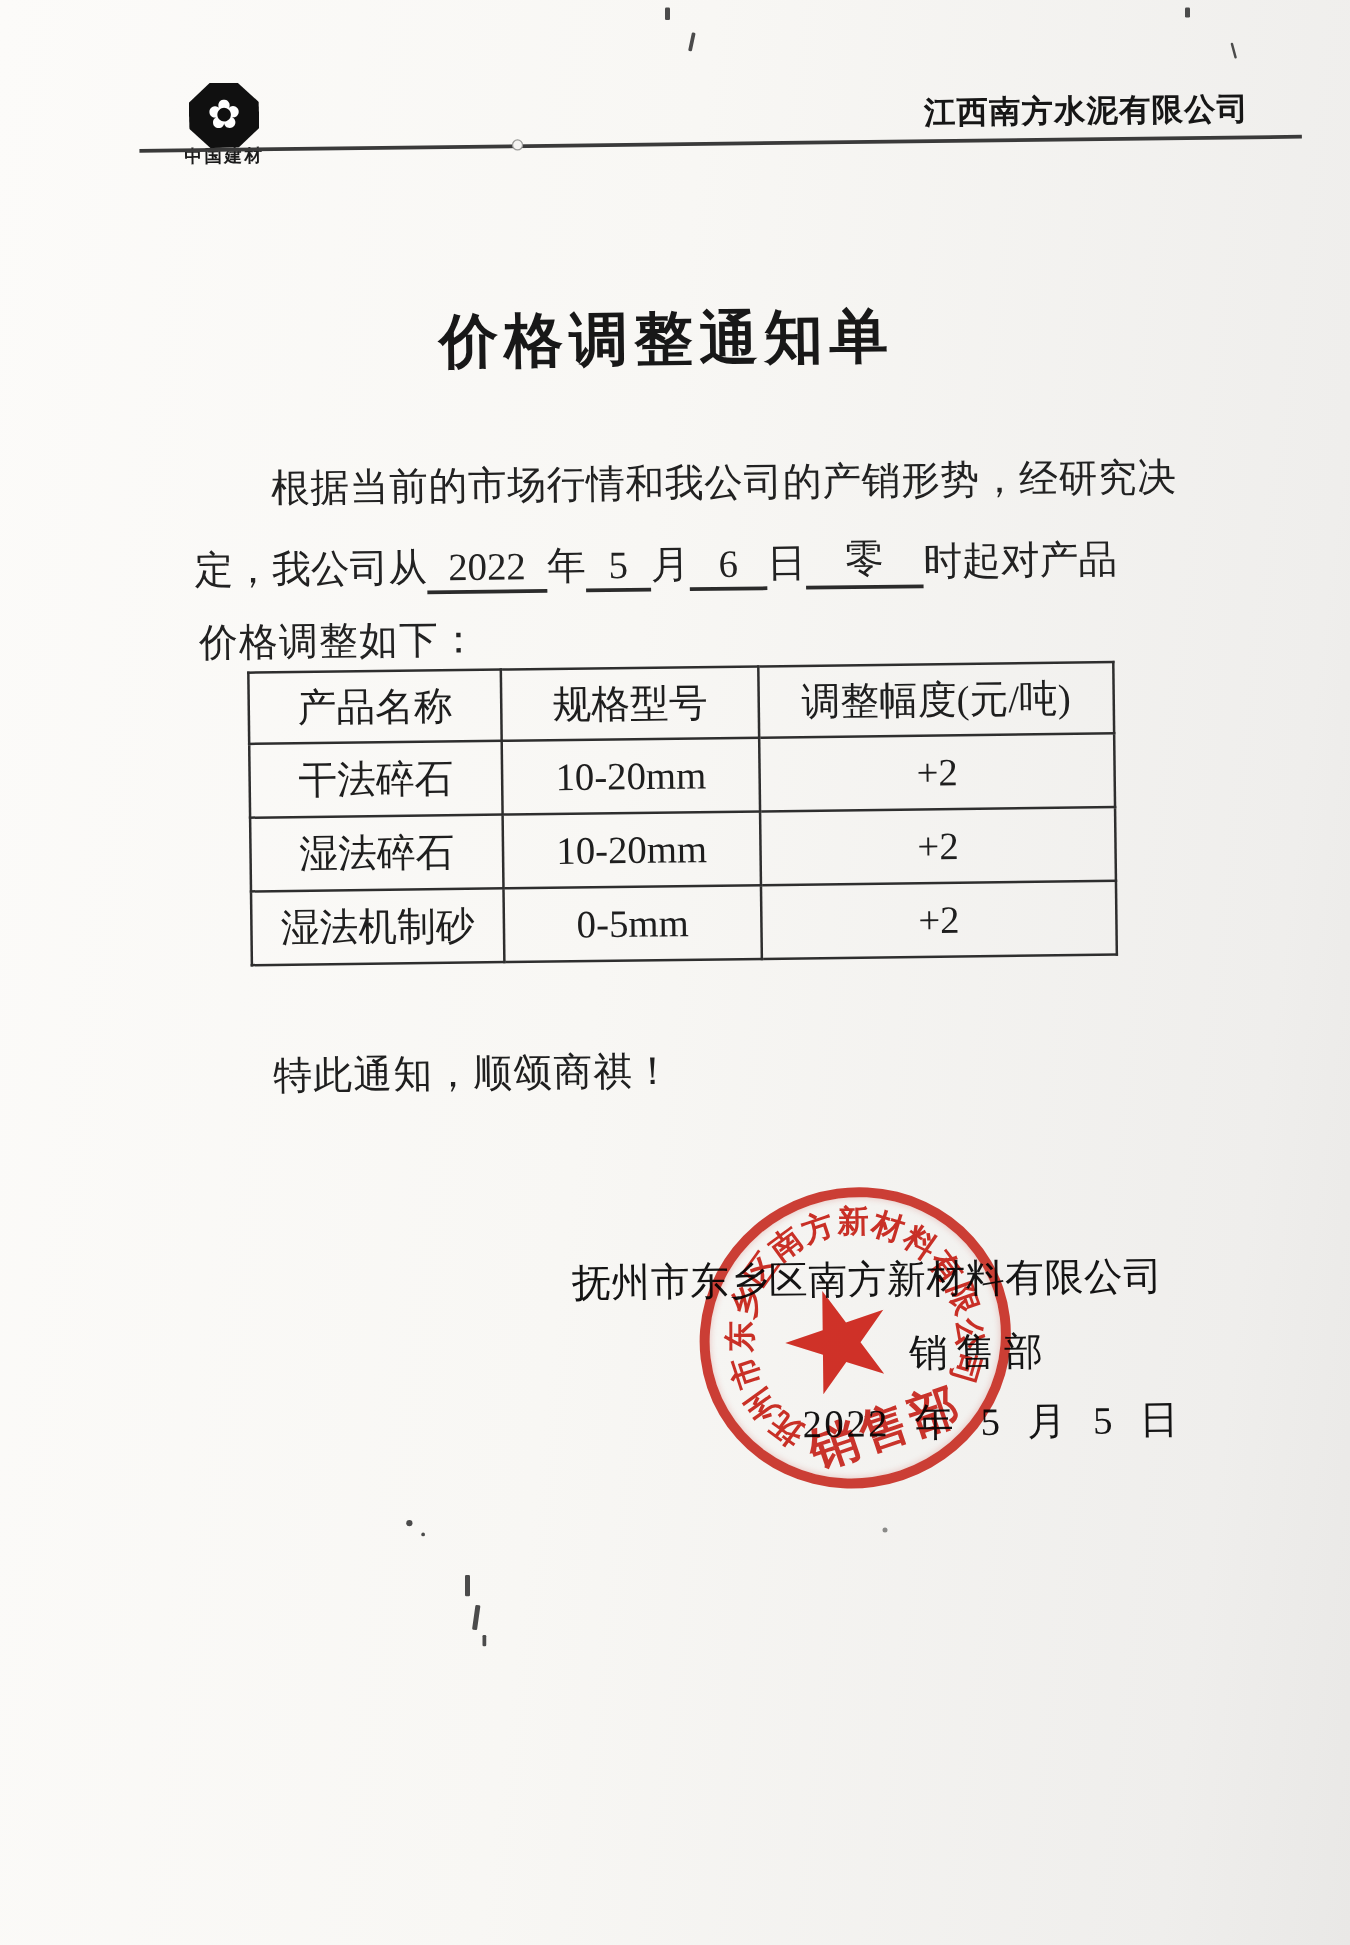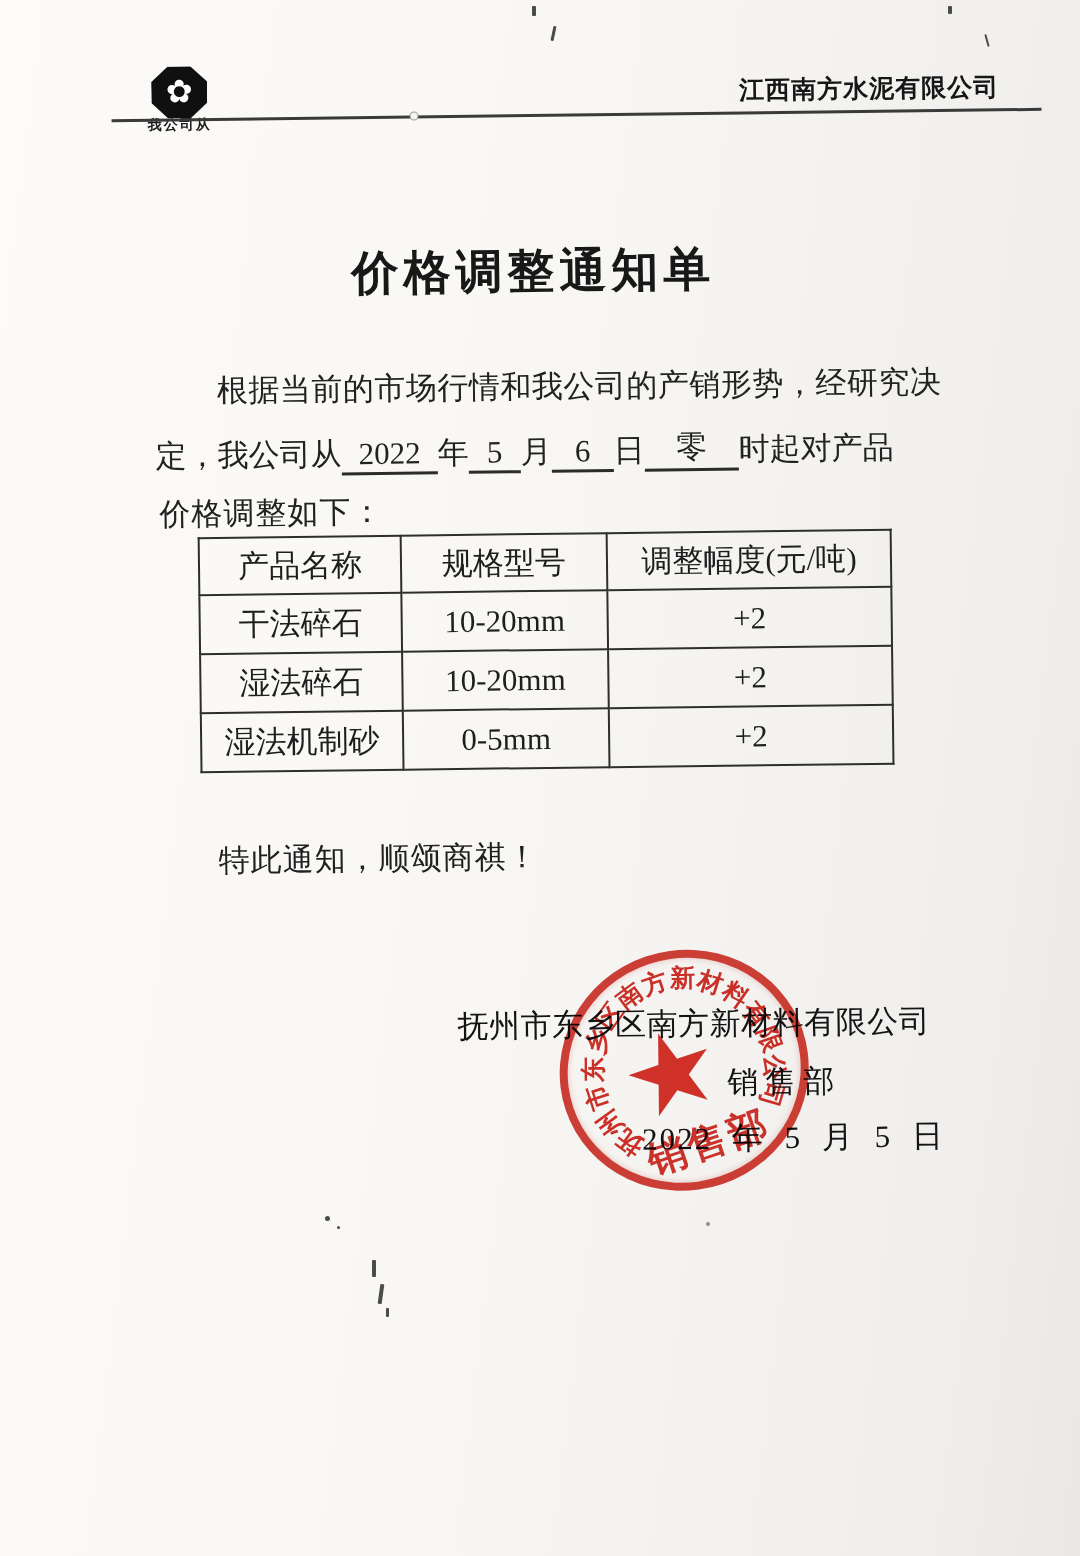--- a/index.html
+++ b/index.html
@@ -122,21 +122,21 @@
 </style>
 </head>
 <body>
 
 <div class="page">
   <div class="tilt">
 
     <div class="logo-octagon">
       <span class="logo-flower">✿</span>
     </div>
-    <div class="logo-text">我公司从</div>
+    <div class="logo-text">中国建材</div>
     <div class="header-company">江西南方水泥有限公司</div>
     <div class="header-rule"></div>
     <div class="rule-ring"></div>
 
     <div class="doc-title">价格调整通知单</div>
 
     <div class="body-line line1">根据当前的市场行情和我公司的产销形势，经研究决</div>
 
     <div class="body-line line2">
       <span class="seg">定，我公司从</span><span class="blank blank-year">2022</span><span class="seg">年</span><span class="blank blank-month">5</span><span class="seg">月</span><span class="blank blank-day">6</span><span class="seg">日</span><span class="blank blank-hour">零</span><span class="seg">时起对产品</span>

